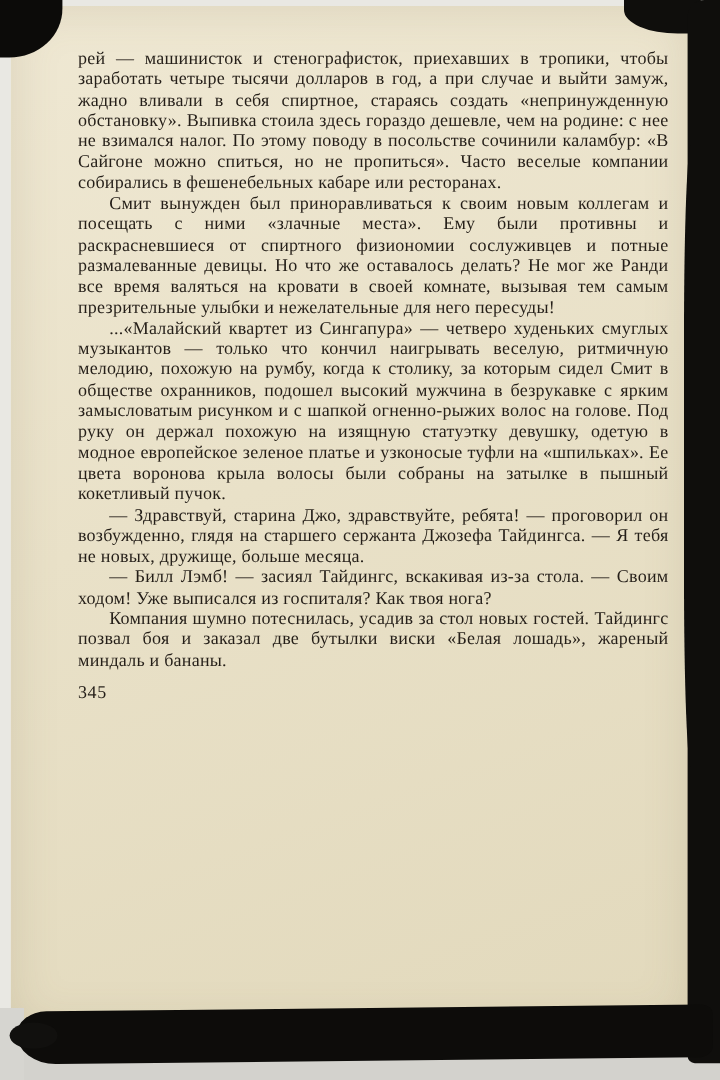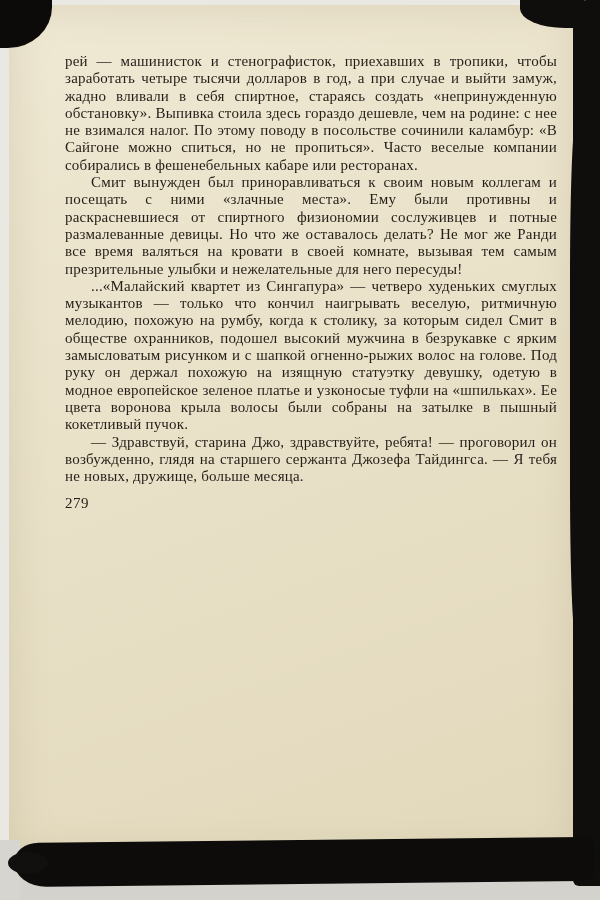--- a/index.html
+++ b/index.html
@@ -24,21 +24,21 @@
     left: 9px;
     top: 5px;
     width: 567px;
     height: 852px;
     background: linear-gradient(160deg, #efe8d3 0%, #e9e1c8 45%, #e2d9bc 100%);
     box-shadow: inset 0 0 40px rgba(120,105,70,0.18);
   }
   .text-block {
     position: absolute;
     left: 56px;
-    top: 48px;
+    top: 36px;
     width: 492px;
     color: #241e18;
     font-size: 15px;
     line-height: 17.3px;
     letter-spacing: 0.2px;
     text-align: justify;
   }
   .text-block p {
     margin: 0;
     text-indent: 26px;
@@ -124,21 +124,23 @@
 <body>
 
 <div class="scan">
 
   <div class="page">
     <div class="text-block">
       <p class="first">рей — машинисток и стенографисток, приехавших в тропики, чтобы заработать четыре тысячи долларов в год, а при случае и выйти замуж, жадно вливали в себя спиртное, стараясь создать «непринужденную обстановку». Выпивка стоила здесь гораздо дешевле, чем на родине: с нее не взимался налог. По этому поводу в посольстве сочинили каламбур: «В Сайгоне можно спиться, но не пропиться». Часто веселые компании собирались в фешенебельных кабаре или ресторанах.</p>
       <p>Смит вынужден был приноравливаться к своим новым коллегам и посещать с ними «злачные места». Ему были противны и раскрасневшиеся от спиртного физиономии сослуживцев и потные размалеванные девицы. Но что же оставалось делать? Не мог же Ранди все время валяться на кровати в своей комнате, вызывая тем самым презрительные улыбки и нежелательные для него пересуды!</p>
       <p>...«Малайский квартет из Сингапура» — четверо худеньких смуглых музыкантов — только что кончил наигрывать веселую, ритмичную мелодию, похожую на румбу, когда к столику, за которым сидел Смит в обществе охранников, подошел высокий мужчина в безрукавке с ярким замысловатым рисунком и с шапкой огненно-рыжих волос на голове. Под руку он держал похожую на изящную статуэтку девушку, одетую в модное европейское зеленое платье и узконосые туфли на «шпильках». Ее цвета воронова крыла волосы были собраны на затылке в пышный кокетливый пучок.</p>
       <p>— Здравствуй, старина Джо, здравствуйте, ребята! — проговорил он возбужденно, глядя на старшего сержанта Джозефа Тайдингса. — Я тебя не новых, дружище, больше месяца.</p>
-      <div class="page-number">279</div>
+      <p>— Билл Лэмб! — засиял Тайдингс, вскакивая из-за стола. — Своим ходом! Уже выписался из госпиталя? Как твоя нога?</p>
+      <p>Компания шумно потеснилась, усадив за стол новых гостей. Тайдингс позвал боя и заказал две бутылки виски «Белая лошадь», жареный миндаль и бананы.</p>
+      <div class="page-number">345</div>
     </div>
   </div>
 
   <div class="gray-bottom"></div>
   <div class="gray-left-bottom"></div>
 
   <div class="artifact tl"></div>
   <div class="artifact tr"></div>
   <div class="artifact right"></div>
   <div class="artifact right-wave"></div>

